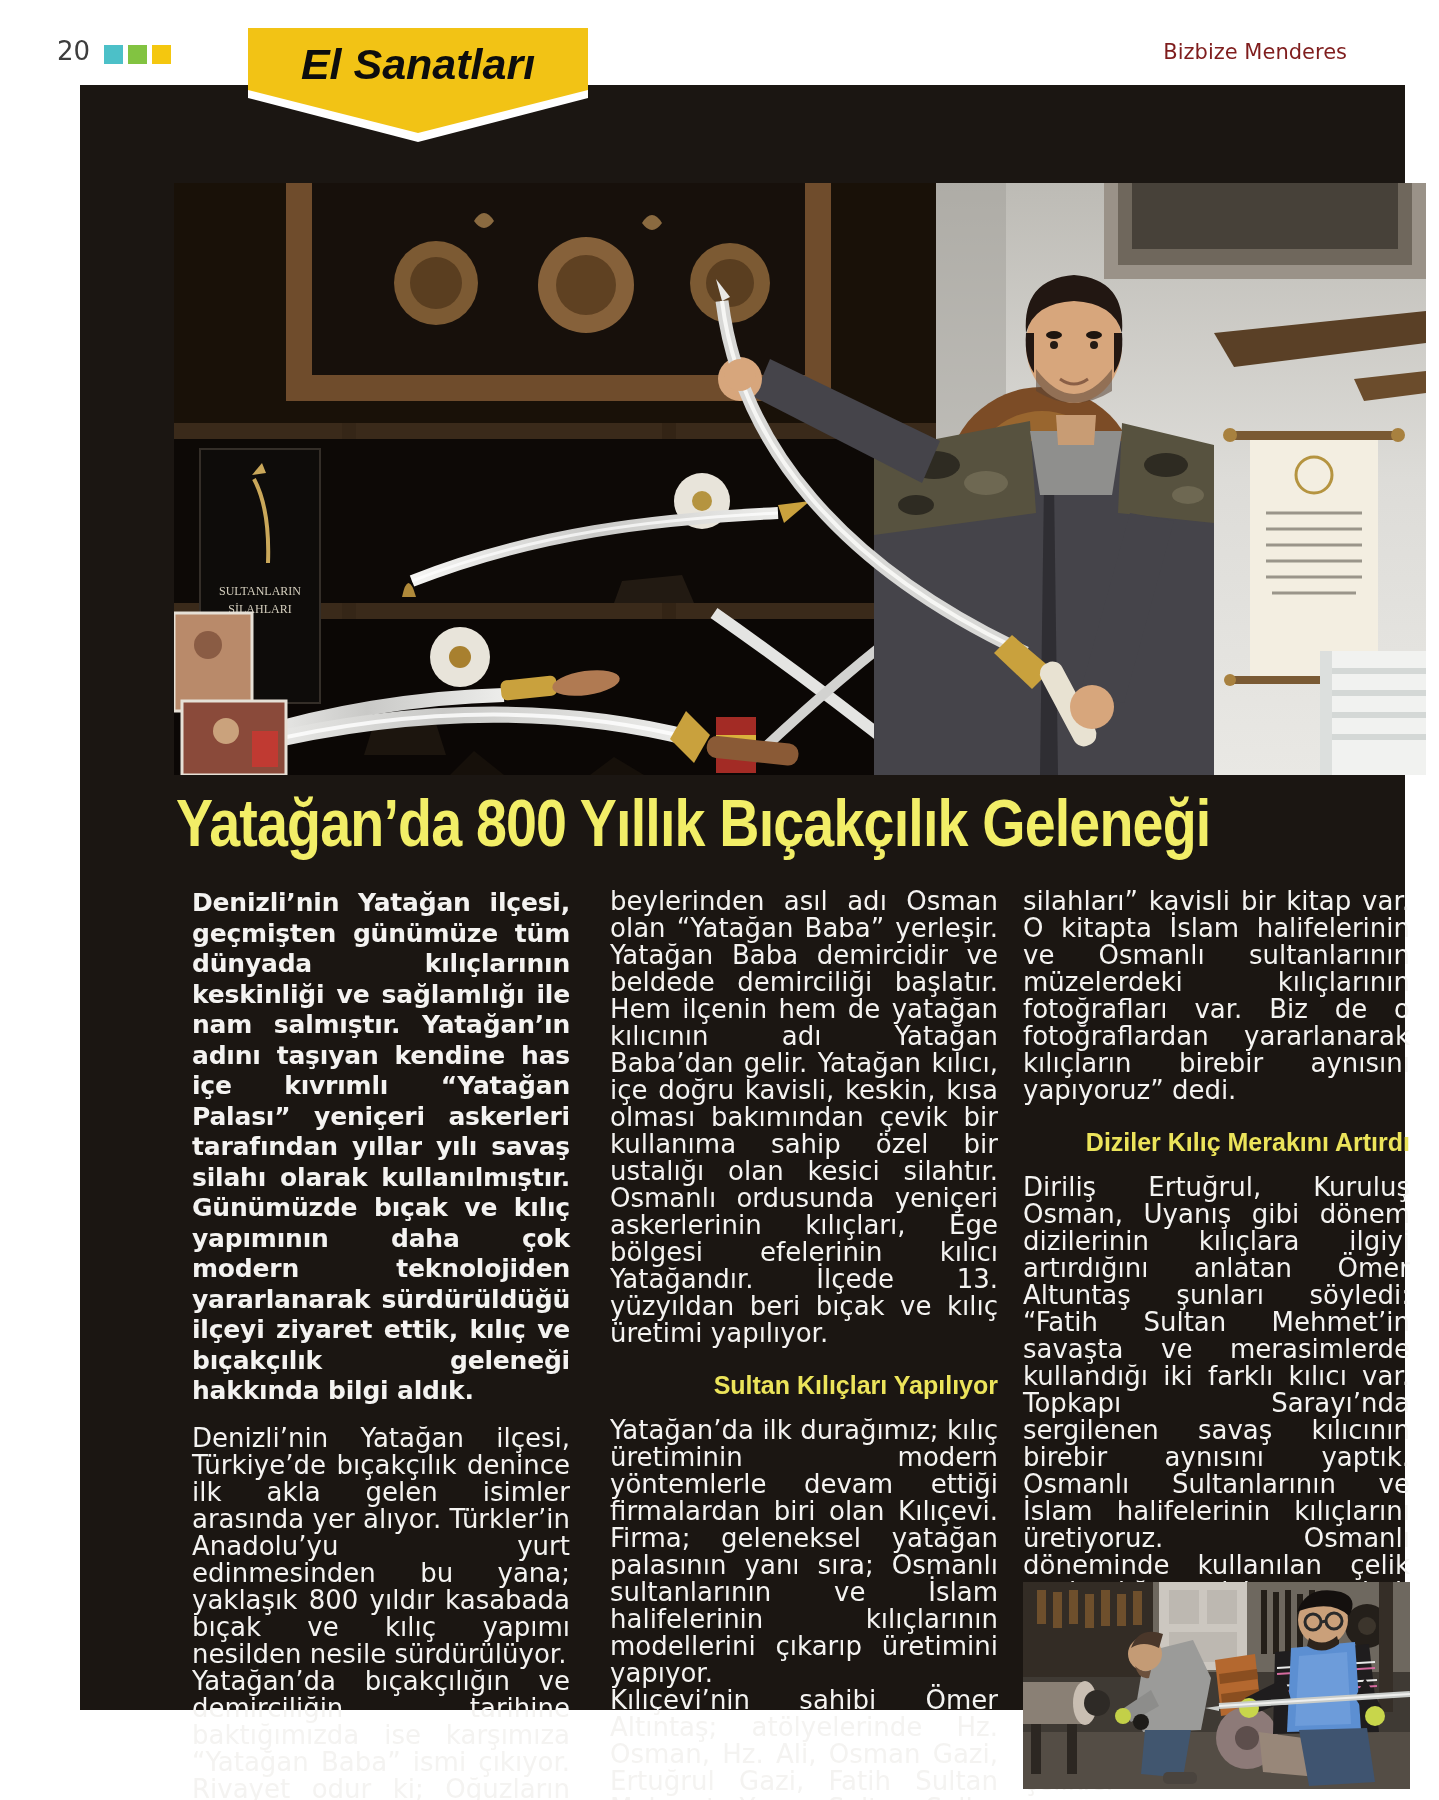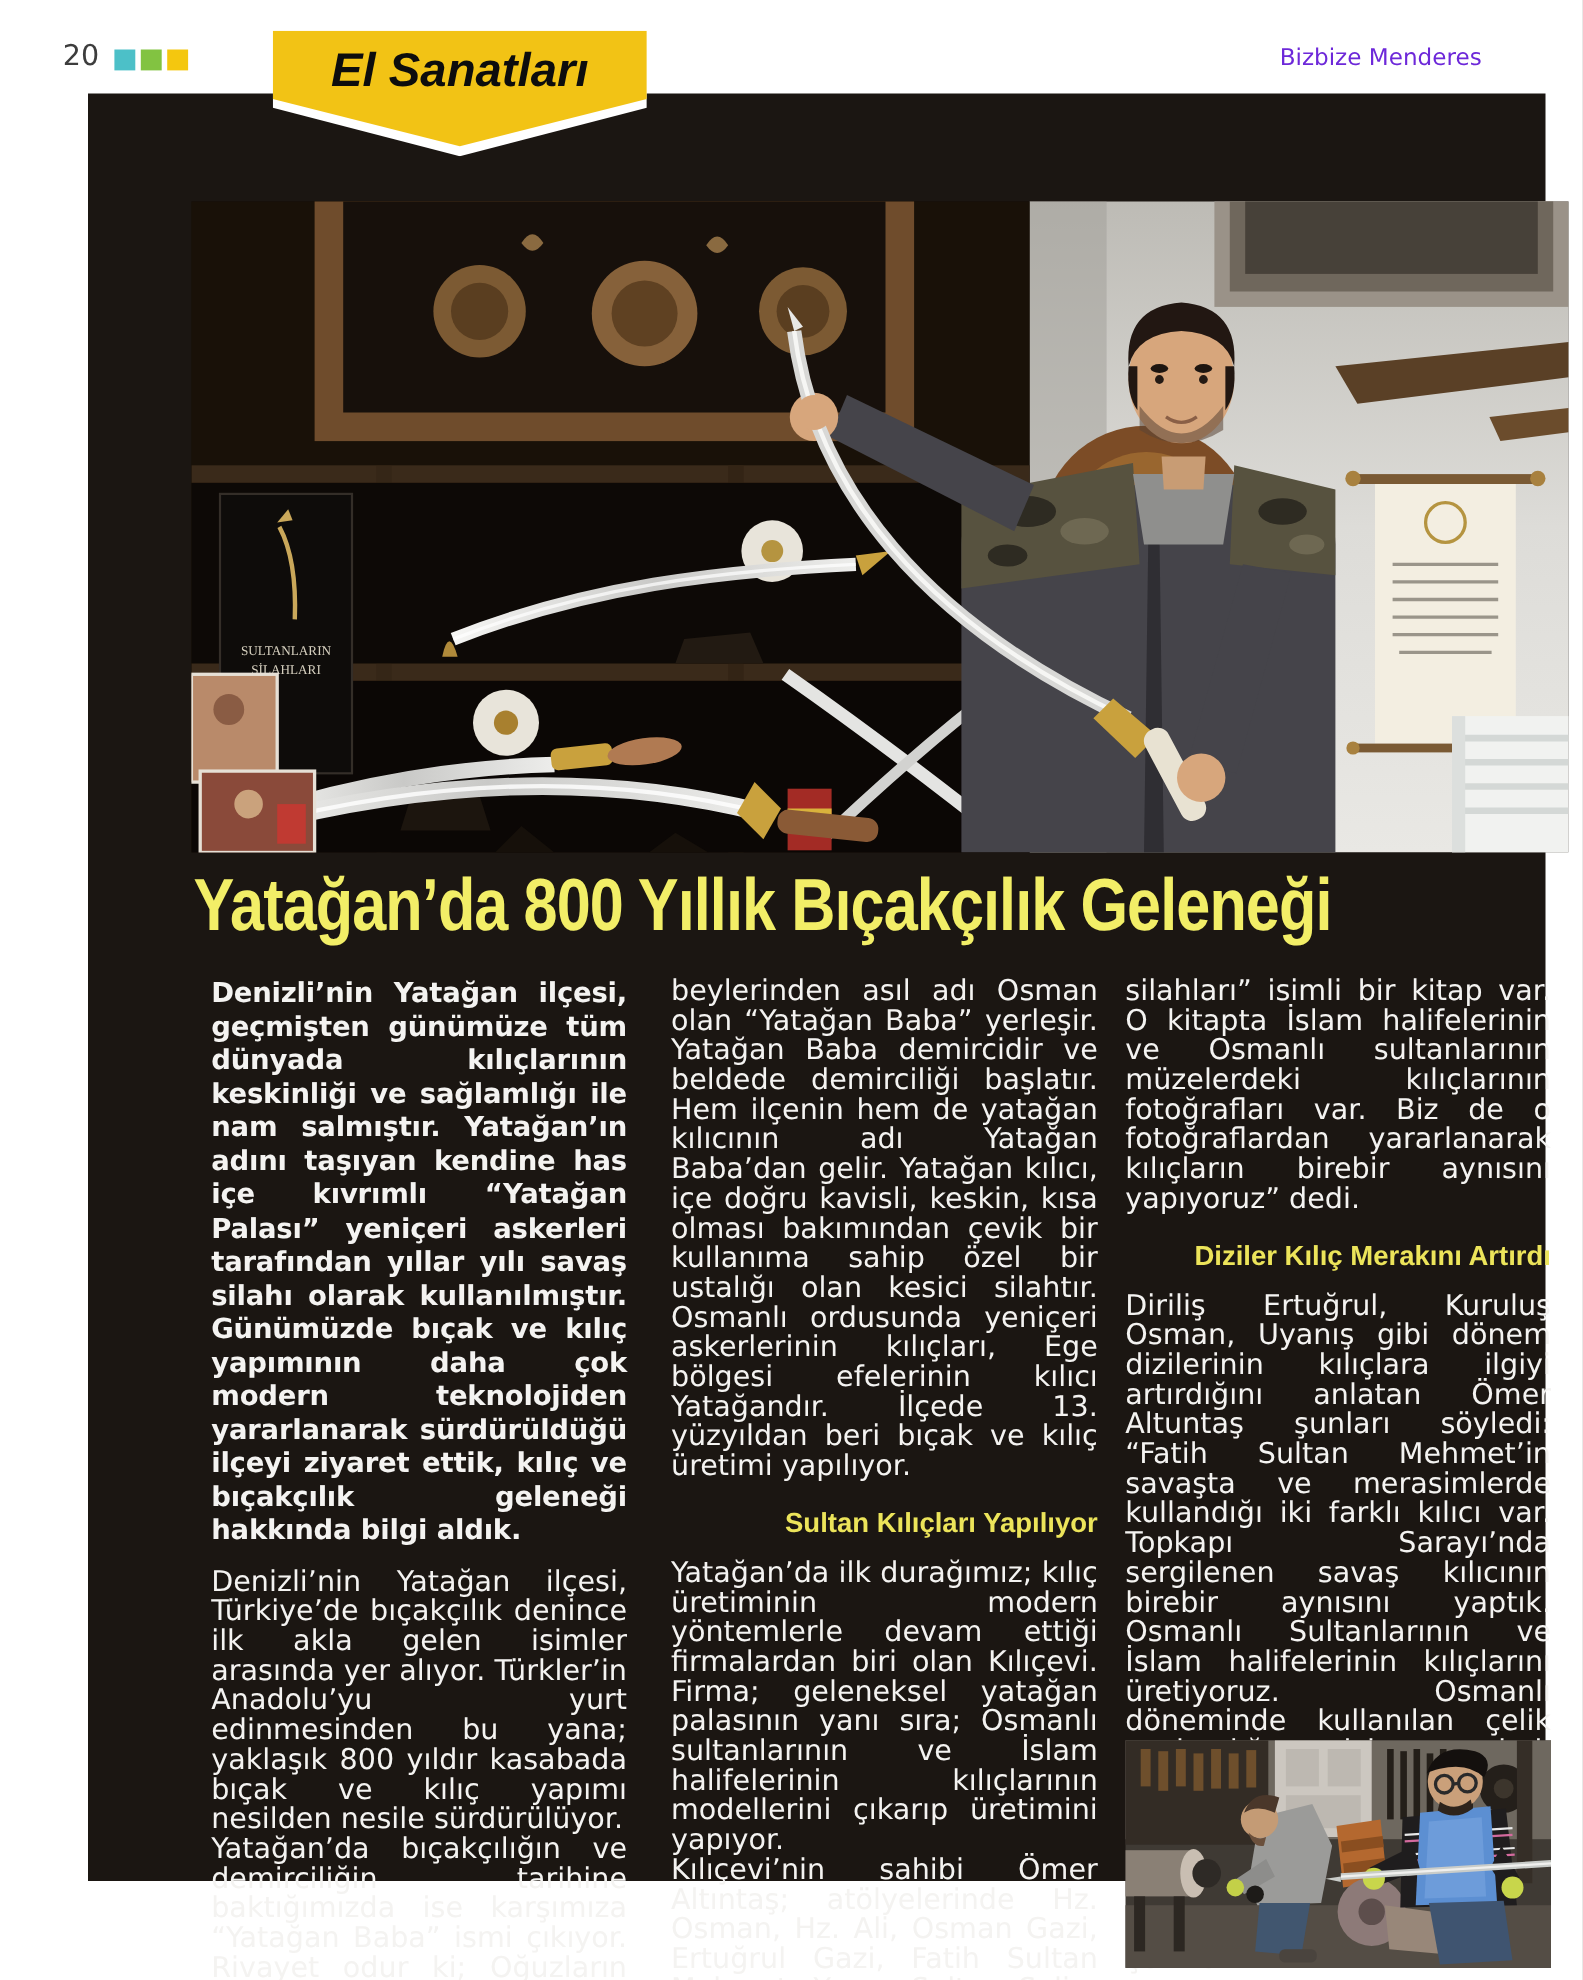--- a/index.html
+++ b/index.html
@@ -8,21 +8,21 @@
     font-family:"DejaVu Sans",sans-serif;overflow:hidden;
   }
   
   .page-num{
     position:absolute;left:57px;top:36px;font-size:26px;color:#3d3d3d;
     letter-spacing:0;
   }
   .sq-row{position:absolute;left:104px;top:45px;display:flex;gap:5px;}
   .sq{width:19px;height:19px;}
   .hdr-right{
-    position:absolute;right:92px;top:40px;font-size:21px;color:#6d28d9;
+    position:absolute;right:92px;top:40px;font-size:21px;color:#7f1d1d;
   }
   
   .banner{position:absolute;left:248px;top:28px;width:340px;height:114px;z-index:5;font-style:italic;}
   .banner-label{
     position:absolute;left:0;top:12px;width:340px;text-align:center;
     font-size:43px;font-weight:bold;color:#0d0d0d;
     font-family:"Liberation Sans",sans-serif;letter-spacing:0px;
   }
   
   .article-box{
@@ -257,21 +257,21 @@
   </div>
 
   <div class="col col-2">
     <p class="body-p">beylerinden asıl adı Osman olan “Yatağan Baba” yerleşir. Yatağan Baba demircidir ve beldede demirciliği başlatır. Hem ilçenin hem de yatağan kılıcının adı Yatağan Baba’dan gelir. Yatağan kılıcı, içe doğru kavisli, keskin, kısa olması bakımından çevik bir kullanıma sahip özel bir ustalığı olan kesici silahtır. Osmanlı ordusunda yeniçeri askerlerinin kılıçları, Ege bölgesi efelerinin kılıcı Yatağandır. İlçede 13. yüzyıldan beri bıçak ve kılıç üretimi yapılıyor.</p>
     <h3 class="subhead">Sultan Kılıçları Yapılıyor</h3>
     <p class="body-p">Yatağan’da ilk durağımız; kılıç üretiminin modern yöntemlerle devam ettiği firmalardan biri olan Kılıçevi. Firma; geleneksel yatağan palasının yanı sıra; Osmanlı sultanlarının ve İslam halifelerinin kılıçlarının modellerini çıkarıp üretimini yapıyor.</p>
     <p class="body-p">Kılıçevi’nin sahibi Ömer Altıntaş; atölyelerinde Hz. Osman, Hz. Ali, Osman Gazi, Ertuğrul Gazi, Fatih Sultan Mehmet, Yavuz Sultan Selim ve 3. Selim’in kılıçları başta olmak üzere çeşitli şekillerde kılıç üretimi yaptıklarını söyledi. Altıntaş, kültür Bakanlığı’nın bastırdığı “Sultanların</p>
   </div>
 
   <div class="col col-3">
-    <p class="body-p">silahları” isimli bir kitap var. O kitapta İslam halifelerinin ve Osmanlı sultanlarının müzelerdeki kılıçlarının fotoğrafları var. Biz de o fotoğraflardan yararlanarak kılıçların birebir aynısını yapıyoruz” dedi.</p>
+    <p class="body-p">silahları” kavisli bir kitap var. O kitapta İslam halifelerinin ve Osmanlı sultanlarının müzelerdeki kılıçlarının fotoğrafları var. Biz de o fotoğraflardan yararlanarak kılıçların birebir aynısını yapıyoruz” dedi.</p>
     <h3 class="subhead">Diziler Kılıç Merakını Artırdı</h3>
     <p class="body-p">Diriliş Ertuğrul, Kuruluş Osman, Uyanış gibi dönem dizilerinin kılıçlara ilgiyi artırdığını anlatan Ömer Altuntaş şunları söyledi: “Fatih Sultan Mehmet’in savaşta ve merasimlerde kullandığı iki farklı kılıcı var. Topkapı Sarayı’nda sergilenen savaş kılıcının birebir aynısını yaptık. Osmanlı Sultanlarının ve İslam halifelerinin kılıçlarını üretiyoruz. Osmanlı döneminde kullanılan çelik paslandığı için çabuk korozyona uğruyor, kılıcın daha çabuk eskimesine sebep oluyormuş. Bu nedenle biz günümüz teknolojisinde ithal daha uzun ömürlü paslanmaz çelikler</p>
   </div>
 
   <svg class="bottom-photo" viewBox="0 0 387 207" preserveAspectRatio="none">
     <rect x="0" y="0" width="387" height="207" fill="#3f3a34"></rect>
     <rect x="0" y="0" width="387" height="90" fill="#6e685f"></rect>
     <rect x="0" y="0" width="130" height="95" fill="#332c25"></rect>
 
     <g fill="#6e4f2c">

